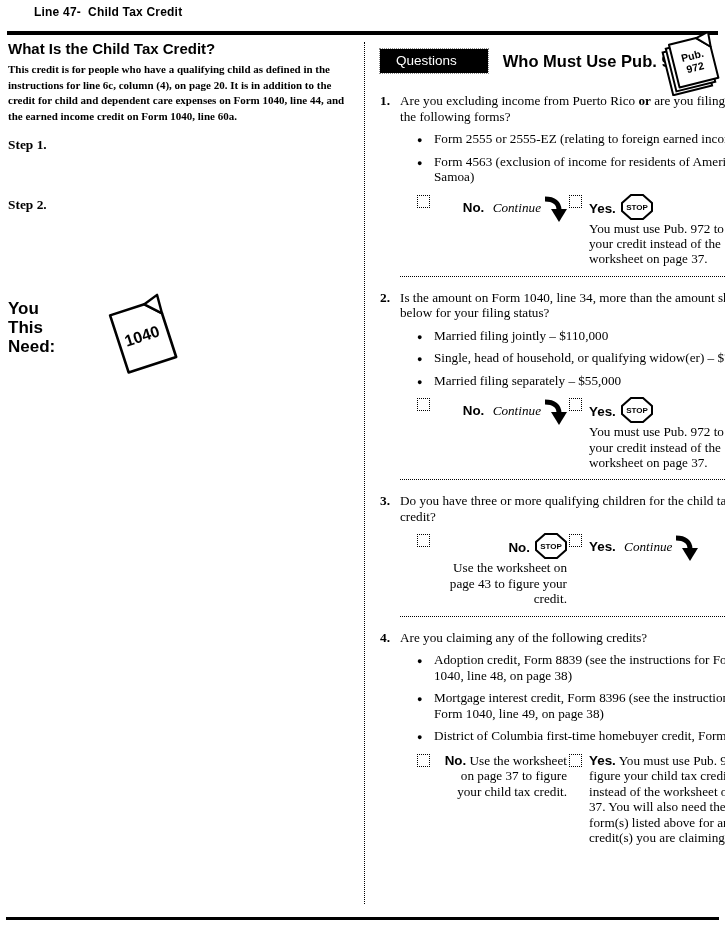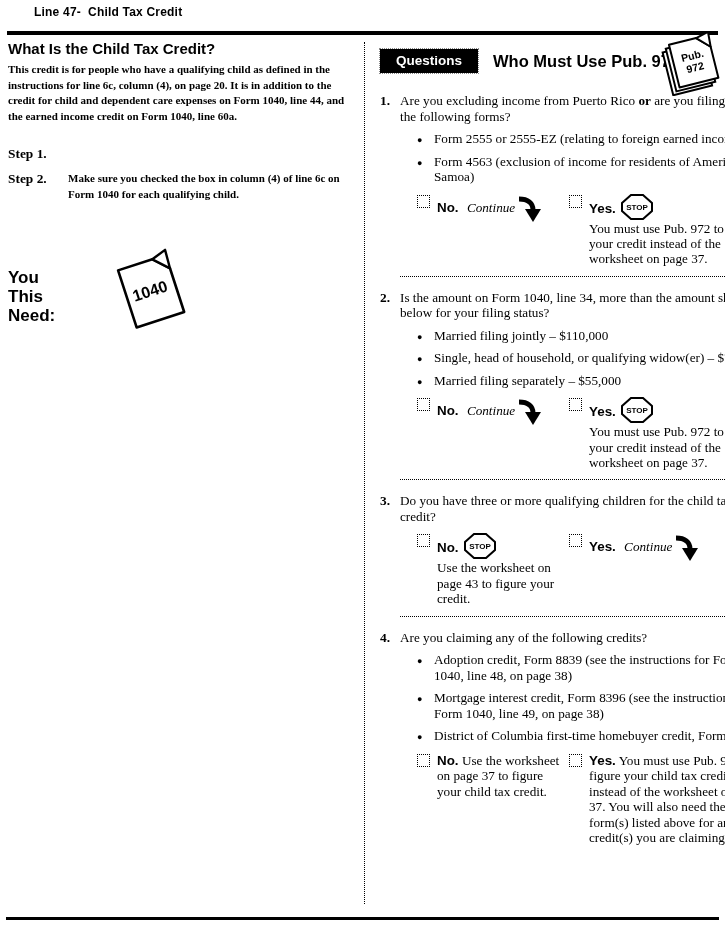--- a/index.html
+++ b/index.html
@@ -23,46 +23,46 @@
   .col-right{position:absolute;left:380px;top:42px;width:338px;}
 
   
   .h-sans{font-family:"Liberation Sans",sans-serif;font-weight:bold;font-size:15px;margin:0;}
   .body-text{font-size:11px;line-height:15.6px;margin:0;font-weight:bold;}
   .what-body{margin-top:5px;}
   .caution-row{display:flex;margin-top:13px;}
   .caution-icon{flex:0 0 56px;margin-right:9px;}
   .caution-text{flex:1;}
   .steps-heading{margin-top:17px;}
-  .step-row{display:flex;margin-top:9px;}
+  .step-row{display:flex;margin-top:0;flex-direction:column;}
   .step-label{flex:0 0 60px;font-weight:bold;font-size:13.4px;}
   .step-text{flex:1;}
-  .need-row{display:flex;margin-top:42px;align-items:center;gap:8px;}
+  .need-row{display:flex;margin-top:42px;align-items:flex-start;}
   .need-labels{flex:0 0 86px;font-family:"Liberation Sans",sans-serif;font-weight:bold;font-size:17px;line-height:19px;}
   .form-1040-icon{margin-top:-14px;}
 
   
   .r-header{position:relative;display:flex;align-items:center;height:38px;}
   .q-badge{
-    background:#000;color:#fff;font-family:"Liberation Sans",sans-serif;font-weight:bold;
-    font-size:13.5px;padding:4px 16px 5px 16px;outline:1px dotted #888;
+    background:#000;color:#fff;font-family:"Liberation Sans",sans-serif;font-weight:normal;
+    font-size:13.5px;padding:4px 31px 5px 16px;outline:1px dotted #888;
   }
   .r-heading{font-family:"Liberation Sans",sans-serif;font-weight:bold;font-size:16.5px;margin-left:15px;}
   .pub-icon{position:absolute;right:-6px;top:-12px;}
 
   .question{display:flex;margin-top:13px;}
   .q-num{flex:0 0 20px;font-weight:bold;font-size:13.4px;}
   .q-body{flex:1;font-size:13.2px;line-height:15.5px;}
   .bullet{position:relative;margin-left:17px;padding-left:17px;margin-top:7px;}
   .bullet::before{content:"\25CF";position:absolute;left:0;top:2px;font-size:9px;}
   .q-sep{border:0;border-top:1.5px dotted #000;margin:9px 0 0 0;}
 
   .answers{display:flex;margin-top:9px;margin-left:17px;}
   .ans{position:relative;padding-left:20px;}
-  .ans-no{flex:0 0 130px;margin-right:2px;}
+  .ans-no{flex:0 0 130px;margin-right:2px;text-align:right;}
   .ans-yes{flex:0 0 176px;}
   .checkbox{position:absolute;left:0;top:1px;width:11px;height:11px;border:1px dotted #000;background:#fff;}
   .ans-label{font-family:"Liberation Sans",sans-serif;font-weight:bold;font-size:13.4px;}
   .continue-word{font-style:italic;font-size:13.2px;margin-left:5px;}
   .arrow-icon{vertical-align:-10px;margin-left:2px;}
   .stop-icon{vertical-align:-7px;margin-left:5px;}
   .ans-text{font-size:13.2px;line-height:15.4px;margin-top:1px;}
   .ans-inline{font-size:13.2px;line-height:15.4px;}
 </style>
 </head>
@@ -94,21 +94,20 @@
 
     <div class="caution-row">
     </div>
 
 
     <div class="step-row">
       <div class="step-label">Step 1.</div>
     </div>
     <div class="step-row">
       <div class="step-label">Step 2.</div>
-      <div class="body-text step-text">Make sure you checked the box in column (4) of line 6c on Form 1040 for each qualifying child.</div>
     </div>
     <div class="step-row">
     </div>
 
     <div class="need-row">
       <div class="need-labels">
         <div>You</div>
         <div>This</div>
         <div>Need:</div>
       </div>

